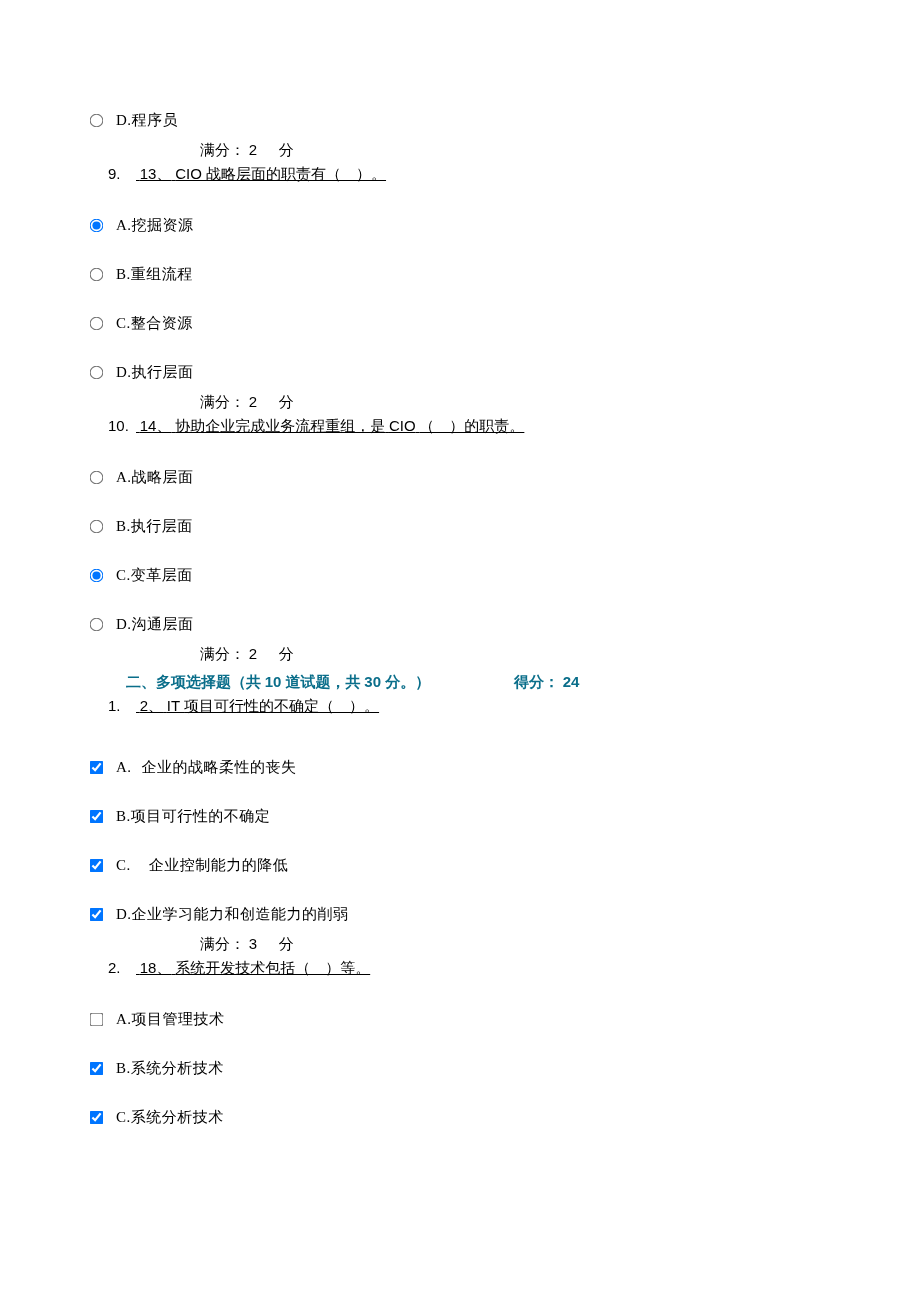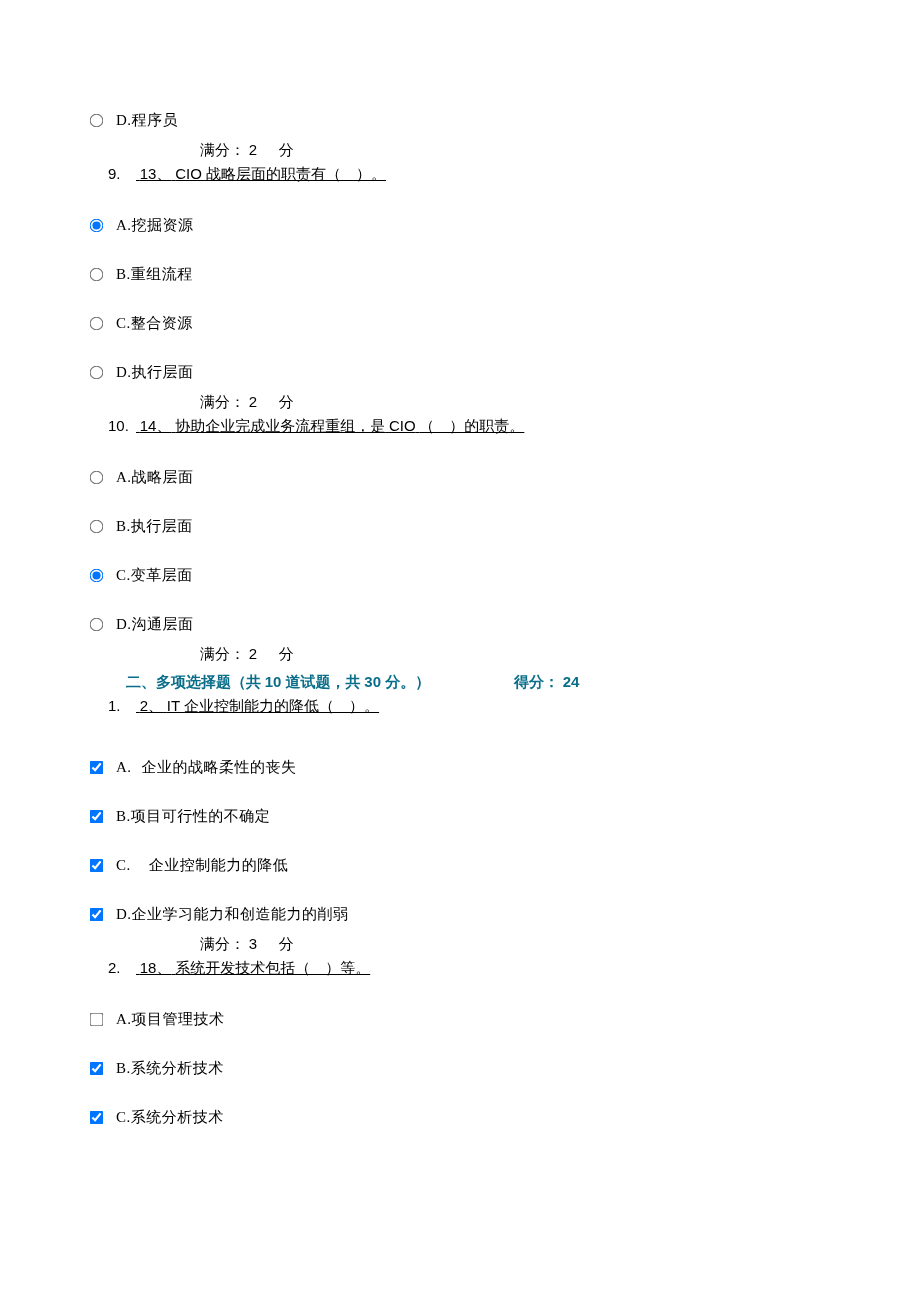--- a/index.html
+++ b/index.html
@@ -164,21 +164,21 @@
   <span class="ff"> 30 </span>
   <span>分。）</span>
   <span class="sh-score">得分：</span>
   <span class="ff">24</span>
 </div>
 
 <div class="question" style="margin-top:2px;margin-bottom:40px;">
   <span class="q-idx ff">1. </span>
   <span class="ff">2、</span>
   <span class="ff">IT </span>
-  <span>企业控制能力的降低（　）。</span>
+  <span>项目可行性的不确定（　）。</span>
 </div>
 <div class="option">
   <span class="ctrl">
       <input type="checkbox" checked="" style="">
     </span>
   <span class="label">A. </span>
   <span style="margin-left:10px;" class="label">企业的战略柔性的丧失</span>
 </div>
 <div class="option">
   <span class="ctrl">

